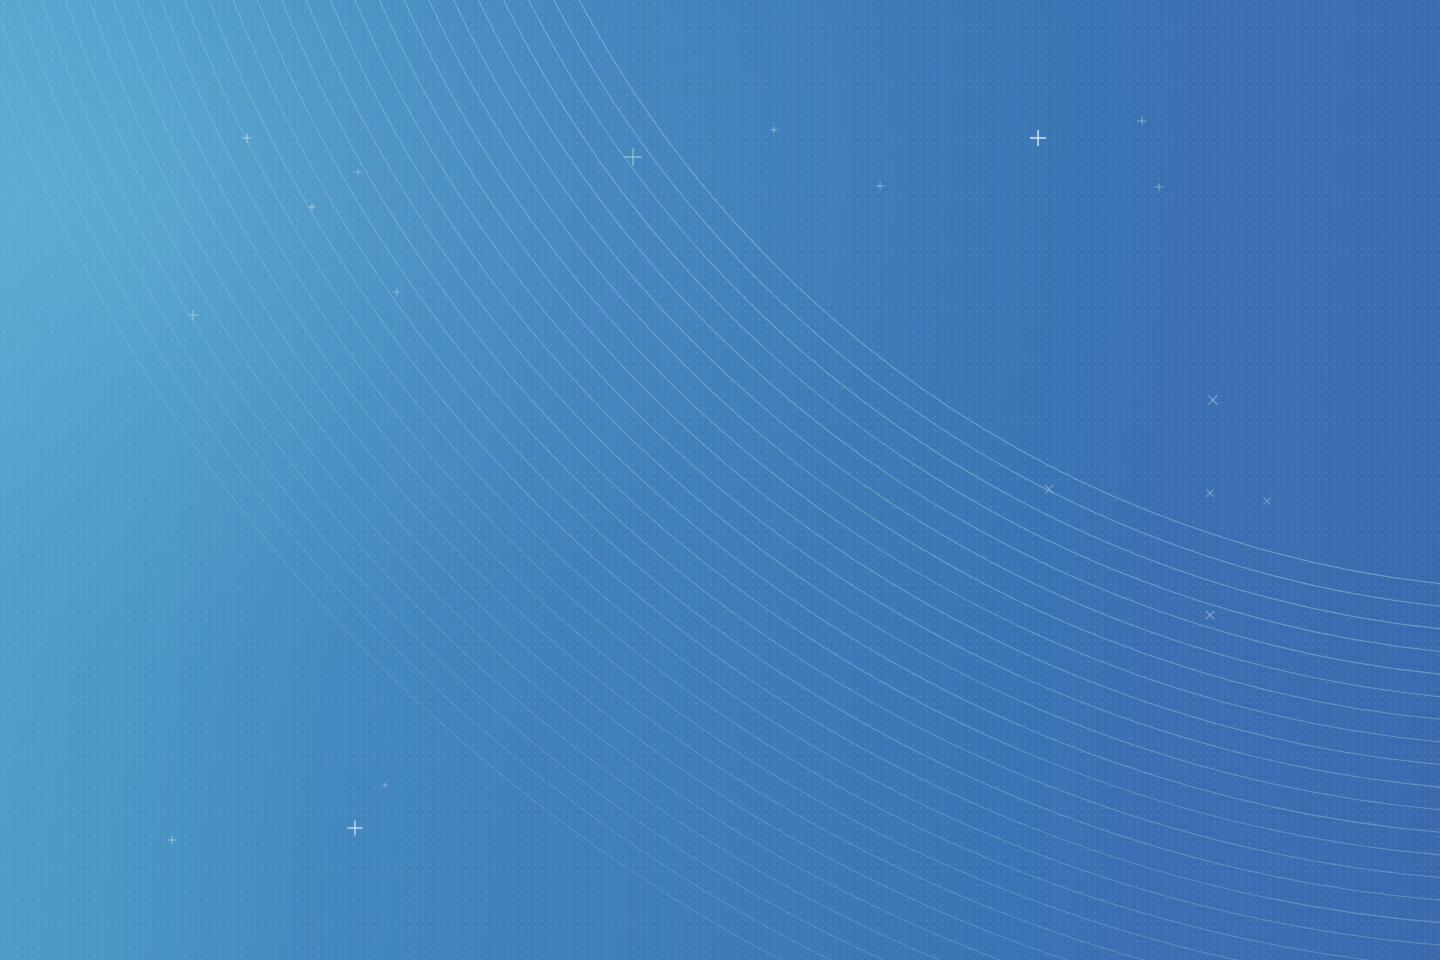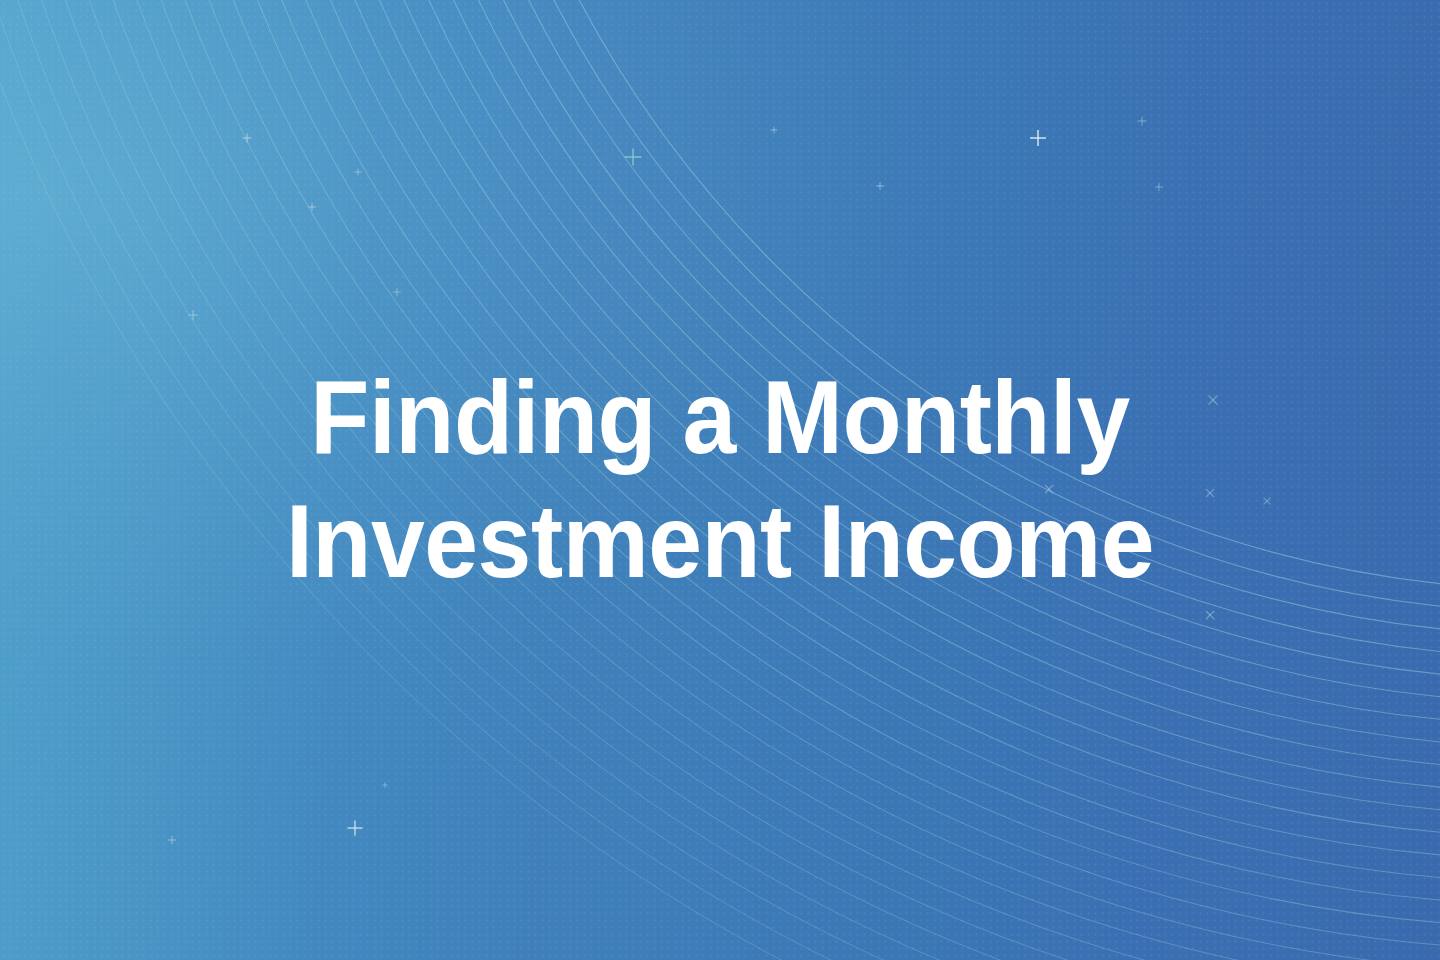--- a/index.html
+++ b/index.html
@@ -202,18 +202,14 @@
           <line x1="1263.5" y1="497.5" x2="1270.5" y2="504.5"></line>
           <line x1="1270.5" y1="497.5" x2="1263.5" y2="504.5"></line>
         </g>
         <g stroke="#cfe6ec" stroke-opacity="0.4" stroke-width="1.1" stroke-linecap="butt">
           <line x1="1206" y1="611" x2="1214" y2="619"></line>
           <line x1="1214" y1="611" x2="1206" y2="619"></line>
         </g>
       </g>
   </svg>
 
-  <div class="title-wrap">
-    <span class="title-line">Finding a Monthly</span>
-    <span class="title-line">Investment Income</span>
-  </div>
 
 </div>
 
 </body></html>

